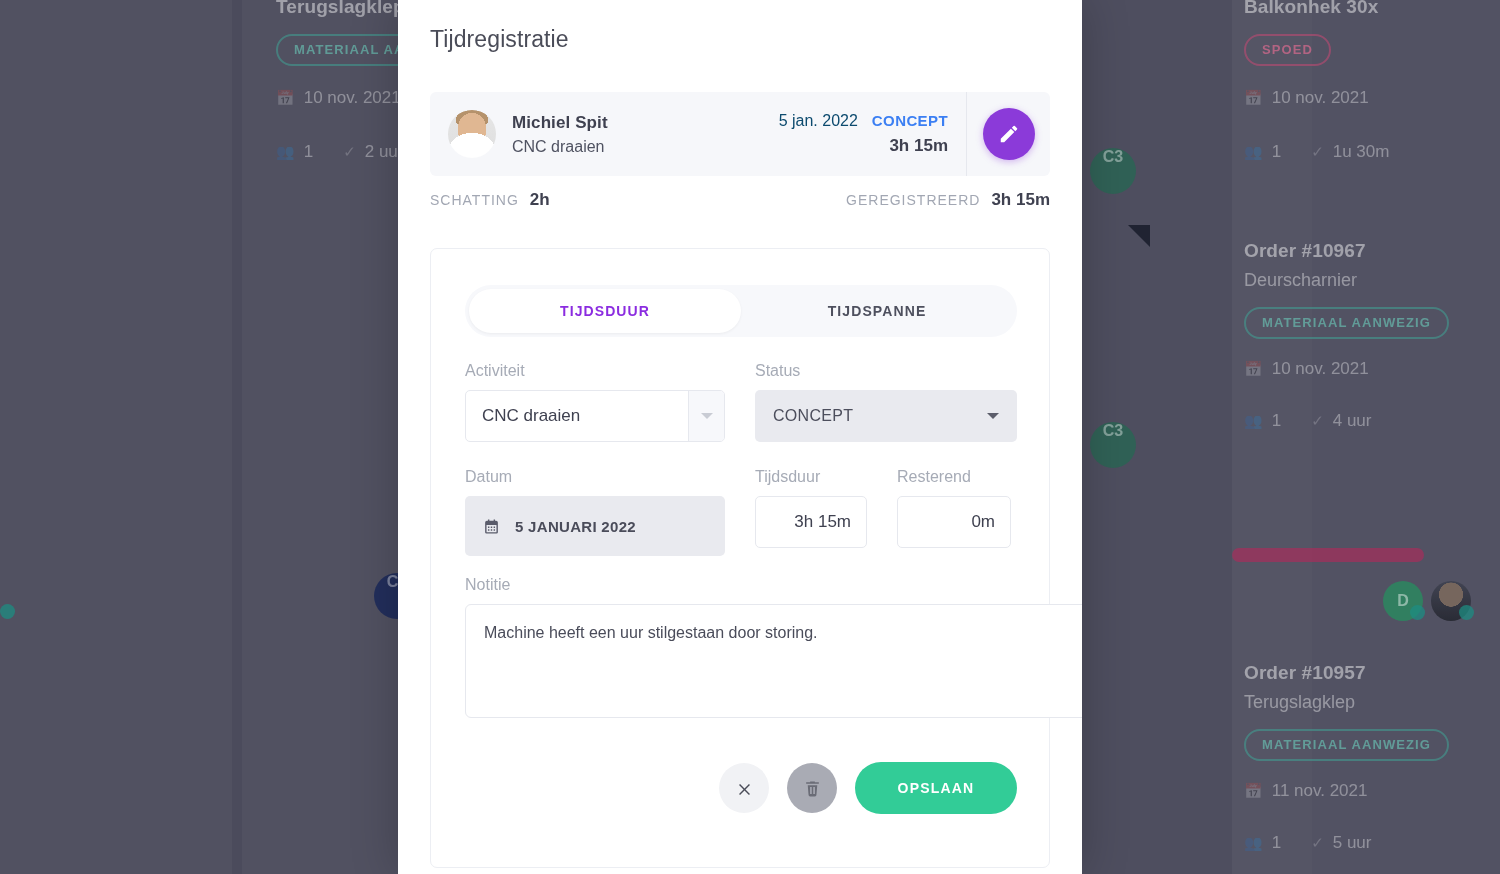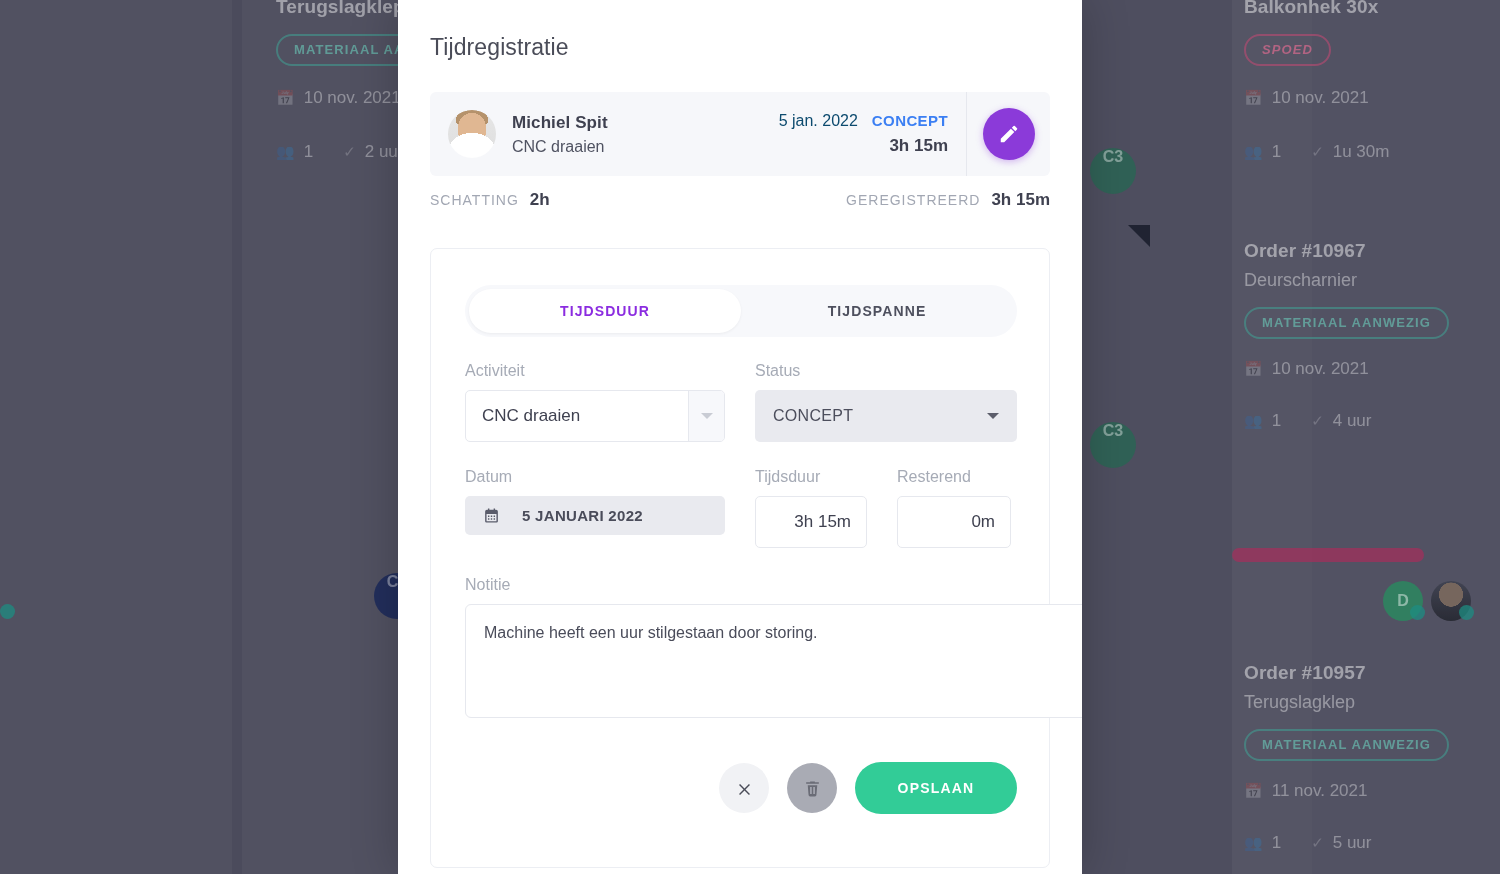--- a/index.html
+++ b/index.html
@@ -47,21 +47,20 @@
     color: rgba(110,215,195,0.55);
     font-size: 13px; font-weight: bold;
     letter-spacing: 1.1px;
     border-radius: 20px;
     padding: 6px 16px 7px 16px;
     white-space: nowrap;
   }
   .bg-pill.spoed {
     border-color: rgba(225,70,120,0.45);
     color: rgba(240,110,150,0.60);
-    font-style: italic;
   }
   .bg-meta {
     display: flex; align-items: center; gap: 9px;
     font-size: 17px; color: rgba(255,255,255,0.36);
     white-space: nowrap;
   }
   .bg-meta .ic { opacity: .55; font-size: 15px; }
   .bg-row { display: flex; align-items: center; gap: 30px; margin-top: 4px; }
 
   .bg-bar {
@@ -107,21 +106,21 @@
   
   #modal {
     position: absolute;
     left: 398px; top: 0px;
     width: 684px; height: 874px;
     background: #ffffff;
     box-shadow: 0 0 44px rgba(0,0,0,0.22);
     overflow: hidden;
   }
   .modal-title {
-    position: absolute; left: 32px; top: 34px;
+    position: absolute; left: 32px; top: 26px;
     font-size: 23px; color: #4a4c58; font-weight: normal;
     letter-spacing: .1px;
   }
 
   
   .entry-strip {
     position: absolute; left: 32px; top: 92px;
     width: 620px; height: 84px;
     display: flex; align-items: stretch;
   }
@@ -260,22 +259,22 @@
 
   .row-2 {
     position: absolute; left: 34px; top: 219px; width: 552px;
     display: flex; gap: 30px; align-items: flex-start;
   }
   .col-date { width: 260px; }
   .col-dur  { width: 112px; }
   .col-rest { width: 114px; }
 
   .date-box {
-    height: 39px; background: #e9eaef; border-radius: 5px;
-    display: flex; align-items: center; gap: 22px;
+    height: 60px; background: #e9eaef; border-radius: 5px;
+    display: flex; align-items: center; gap: 15px;
     padding: 0 18px;
     font-size: 15px; font-weight: bold; color: #4a4c5a; letter-spacing: .3px;
   }
   .num-box {
     height: 52px; border: 1px solid #e6e8ee; border-radius: 5px;
     display: flex; align-items: center; justify-content: flex-end;
     padding: 0 15px;
     font-size: 17px; color: #3f4150; background: #fff;
   }
 

